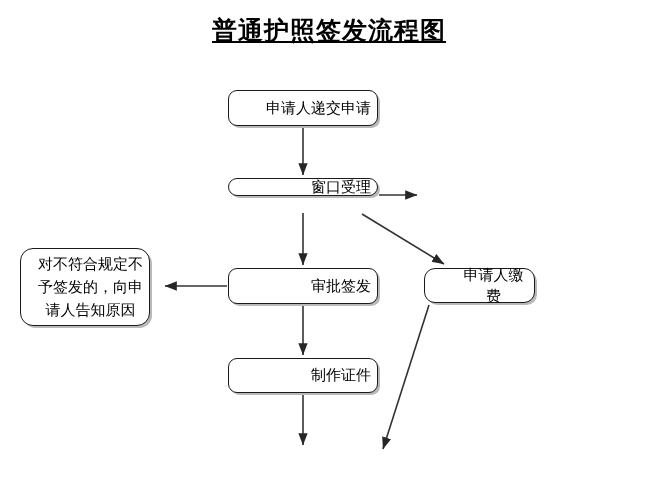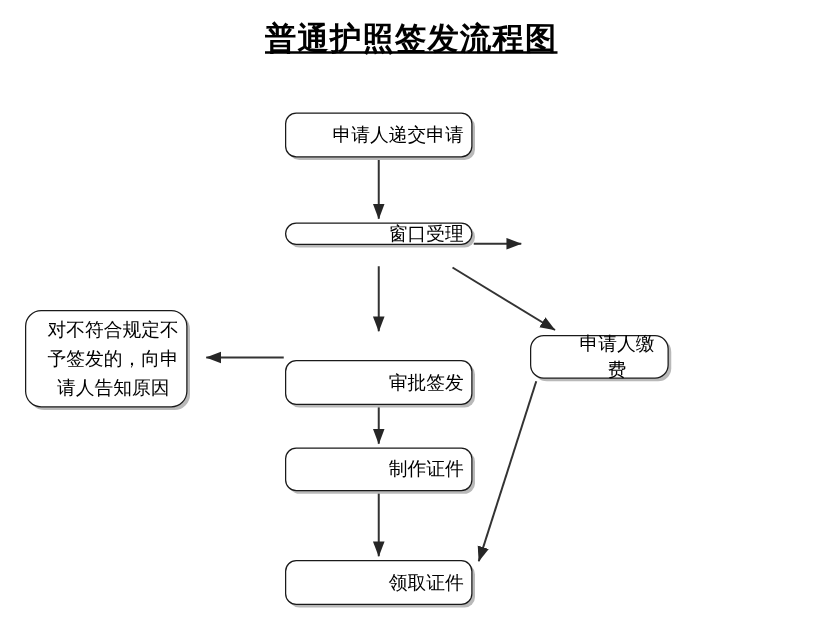--- a/index.html
+++ b/index.html
@@ -46,21 +46,21 @@
     z-index: 3;
   }
   .node .txt {
     display: block;
     white-space: pre-line;
     padding: 0 6px;
   }
   
   .n-submit   { left:228px; top:90px;  width:150px; height:36px; }
   .n-accept   { left:228px; top:178px; width:150px; height:18px; }
-  .n-approve  { left:228px; top:268px; width:150px; height:36px;margin-top:20px; }
+  .n-approve  { left:228px; top:268px; width:150px; height:36px; }
   .n-produce  { left:228px; top:358px; width:150px; height:35px;padding-left:40px; }
   .n-collect  { left:228px; top:448px; width:150px; height:36px; }
   
   .n-reject-left {
     left:20px; top:248px; width:130px; height:78px;
     border-radius: 13px; line-height: 23px;
   }
   .n-return-right {
     left:420px; top:165px; width:188px; height:57px;
     border-radius: 11px; line-height: 25px; font-size: 14.5px;
@@ -129,17 +129,14 @@
   </div>
 
   <div class="node n-pay">
     <span class="txt">申请人缴费</span>
   </div>
 
   <div class="node n-produce">
     <span class="txt">制作证件</span>
   </div>
 
-  <div class="node n-collect">
-    <span class="txt">领取证件</span>
-  </div>
 
 </div>
 
 </body></html>

